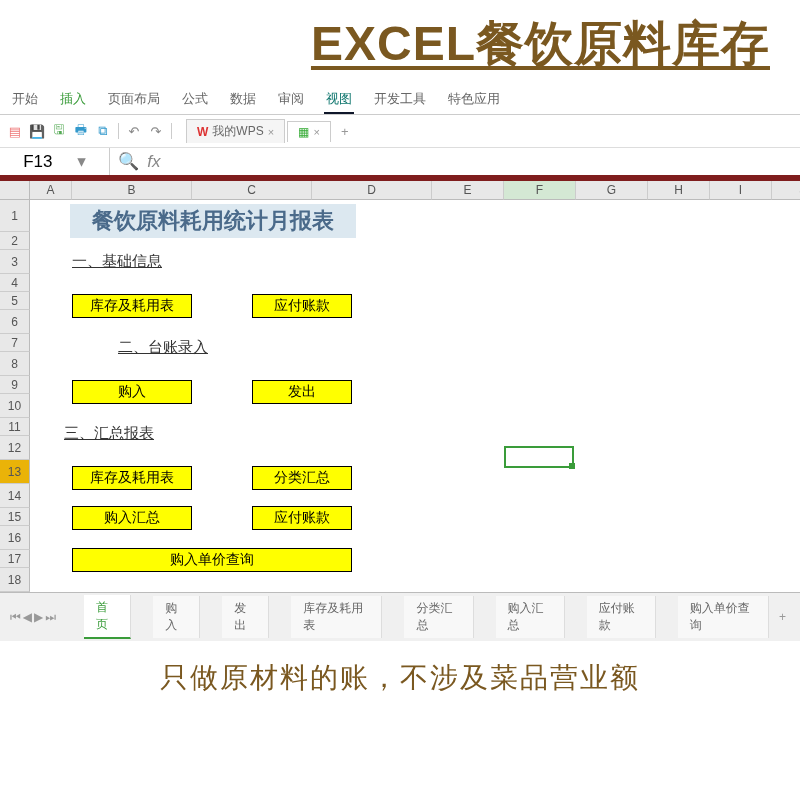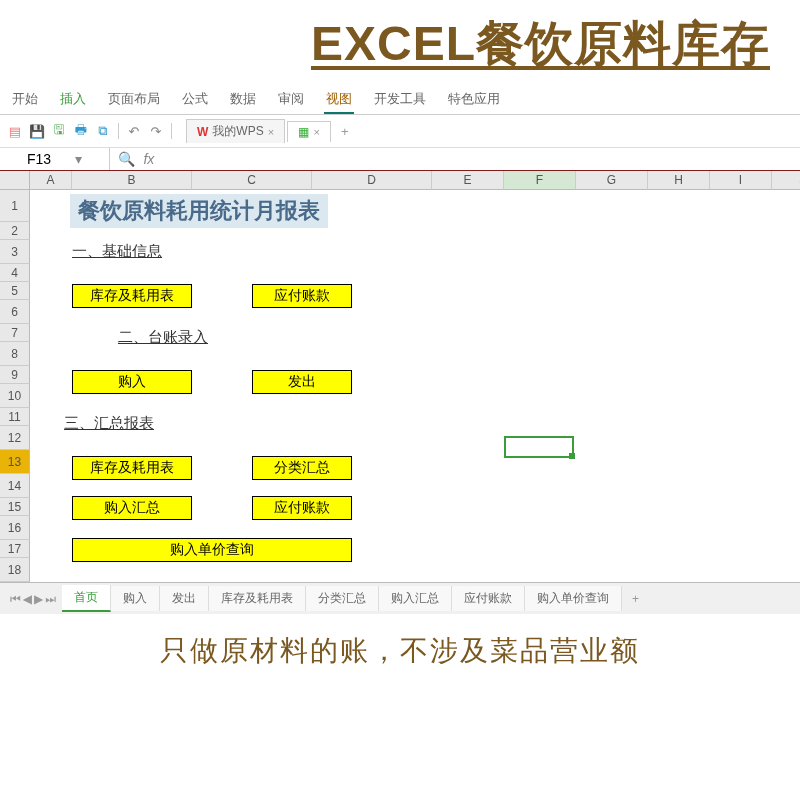--- a/index.html
+++ b/index.html
@@ -5,59 +5,59 @@
 * { margin: 0; padding: 0; box-sizing: border-box; font-family: "Microsoft YaHei", Arial, sans-serif; }
 body { width: 800px; height: 800px; background: #fff; overflow: hidden; }
 
 .banner-top { padding: 12px 0 4px 0; text-align: right; }
 .banner-title { font-size: 48px; font-weight: 900; color: #7a5820; letter-spacing: 1px; padding-right: 30px; text-decoration: underline; text-decoration-thickness: 4px; text-underline-offset: 6px; }
 .banner-sub { font-size: 34px; font-weight: 900; color: #7a5820; padding-right: 30px; margin-top: -4px; }
 
 .tabs { display: flex; gap: 18px; padding: 6px 10px 0 10px; font-size: 13px; color: #666; border-bottom: 1px solid #ccc; }
 .tab { padding: 4px 2px; cursor: pointer; }
 .tab.active { color: #3a9c3a; }
-.tab.current { color: #a16207; border-bottom: 2px solid #0f766e; }
+.tab.current { color: #0f766e; border-bottom: 2px solid #0f172a; }
 
 .toolbar { display: flex; align-items: center; padding: 4px 6px; gap: 4px; font-size: 13px; border-bottom: 1px solid #ddd; }
 .tb-icon { width: 18px; height: 18px; display: flex; align-items: center; justify-content: center; cursor: pointer; }
 .tb-sep { width: 1px; height: 16px; background: #ccc; margin: 0 2px; }
 .doc-tabs { display: flex; align-items: center; margin-left: 8px; gap: 2px; }
 .doc-tab { padding: 3px 10px; border: 1px solid #ccc; border-bottom: none; font-size: 12px; color: #666; background: #f5f5f5; display: flex; align-items: center; gap: 4px; cursor: pointer; }
 .doc-tab.active { background: #fff; }
 .doc-close { color: #999; font-size: 11px; }
 .doc-add { padding: 2px 8px; color: #999; cursor: pointer; }
 
-.namebox-row { display: flex; align-items: center; border-bottom: 1px solid #7f1d1d; font-size: 14px; }
+.namebox-row { display: flex; align-items: center; border-bottom: 6px solid #7f1d1d; font-size: 17px; }
 .namebox { width: 110px; padding: 3px 8px; border-right: 1px solid #ccc; text-align: center; }
 .namebox-dd { color: #888; margin-left: 20px; }
 .fx-area { display: flex; align-items: center; padding: 0 8px; gap: 8px; flex: 1; color: #888; }
 .fx-icon { font-style: italic; }
 
 .grid-wrap { display: flex; position: relative; }
 .corner { width: 30px; height: 19px; background: #e8e8e8; border-right: 1px solid #bbb; border-bottom: 1px solid #bbb; }
 .col-headers { display: flex; }
 .col-h { height: 19px; line-height: 19px; text-align: center; font-size: 12px; color: #555; background: #e8e8e8; border-right: 1px solid #ccc; border-bottom: 1px solid #bbb; }
 .col-h.sel { background: #d4e8d4; }
 .row-headers { width: 30px; }
 .row-h { height: 24px; line-height: 24px; text-align: center; font-size: 12px; color: #555; background: #e8e8e8; border-right: 1px solid #bbb; border-bottom: 1px solid #ccc; }
 .row-h.sel { background: #eab308; }
 .row-h.tall { height: 32px; line-height: 32px; }
 .row-h.short { height: 18px; line-height: 18px; }
 
 .cells { position: relative; flex: 1; }
-.sheet-title { position: absolute; left: 40px; top: 4px; font-size: 22px; font-weight: 700; color: #4a6a8a; background: #dce8f0; padding: 2px 8px; }
+.sheet-title { position: absolute; left: 40px; top: 4px; font-size: 22px; font-weight: 700; color: #4a6a8a; background: #dce8f0; padding: 2px 22px; }
 .sec-title { position: absolute; font-size: 15px; color: #333; text-decoration: underline; }
 .yellow-btn { position: absolute; background: #ffff00; border: 1px solid #000; text-align: center; font-size: 14px; padding: 2px 0; cursor: pointer; }
 .active-cell { position: absolute; border: 2px solid #3a9c3a; }
 .cell-handle { position: absolute; right: -3px; bottom: -3px; width: 6px; height: 6px; background: #3a9c3a; }
 
 .sheet-tabs { display: flex; align-items: center; border-top: 1px solid #bbb; padding: 2px 4px; font-size: 12px; background: #f0f0f0; }
 .nav-arrows { display: flex; gap: 2px; padding: 0 6px; color: #999; }
 .nav-arrow { cursor: pointer; }
-.sheet-tab { padding: 4px 12px; color: #666; border-right: 1px solid #ddd; cursor: pointer; background: #f8f8f8; }
+.sheet-tab { padding: 4px 12px; color: #666; border-right: 1px solid #ddd; cursor: pointer; background: #f8f8f8; margin-left: 22px; }
 .sheet-tab.active { color: #3a9c3a; border-bottom: 2px solid #3a9c3a; background: #fff; }
 .sheet-add { padding: 4px 10px; color: #999; cursor: pointer; }
 
 .footer-text { text-align: center; font-size: 28px; color: #7a5820; padding: 18px 0; letter-spacing: 2px; }
 </style>
 </head>
 <body>
 
 <div class="banner-top">
   <div class="banner-title">EXCEL餐饮原料库存</div>

